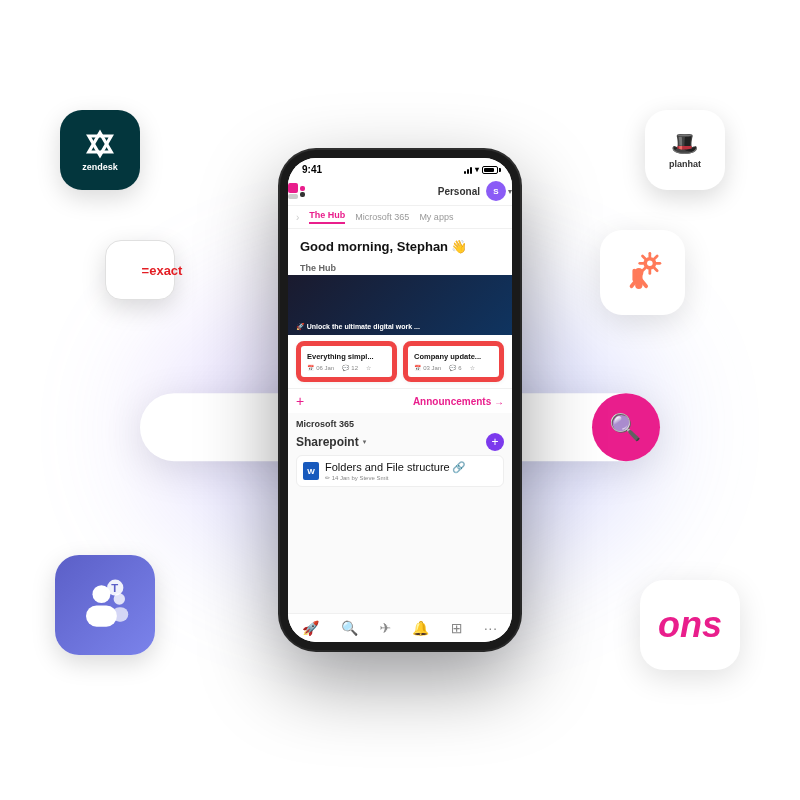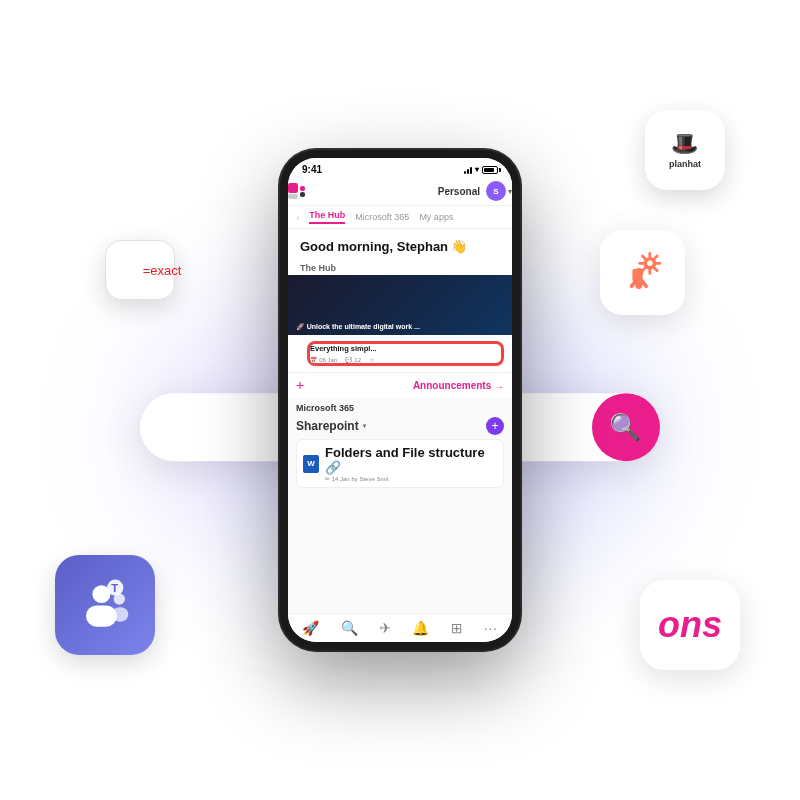--- a/index.html
+++ b/index.html
@@ -154,24 +154,24 @@
     
     .cards-row {
       display: flex;
       gap: 6px;
       padding: 6px 8px;
       background: #fff;
     }
     .card {
       flex: 1;
       background: #fff;
-      border: 3px solid #ef4444;
+      border: 5px solid #ef4444;
       border-radius: 8px;
+      padding: 6px;
       box-shadow: 0 1px 4px rgba(0,0,0,0.06);
-      margin-left: 11px;
     }
     .card-title { font-size: 7.5px; font-weight: 700; color: #111; margin-bottom: 3px; }
     .card-meta { font-size: 6px; color: #888; display: flex; align-items: center; gap: 2px; }
     .card-meta span { margin-right: 3px; }
 
     .announcements-row {
       display: flex;
       align-items: center;
       padding: 4px 8px;
       background: #fff;
@@ -199,21 +199,21 @@
       padding: 5px 6px;
       border: 1px solid #eee;
       gap: 6px;
     }
     .word-icon {
       width: 16px; height: 18px; background: #185abd; border-radius: 2px;
       display: flex; align-items: center; justify-content: center;
       font-size: 8px; color: white; font-weight: 900;
     }
     .file-info { flex: 1; }
-    .file-name { font-size: 13px; font-weight: 700; color: #111; }
+    .file-name { font-size: 11px; font-weight: 400; color: #111; }
     .file-meta { font-size: 6px; color: #888; }
     .plus-btn {
       width: 18px; height: 18px; background: #7c3aed; border-radius: 50%;
       display: flex; align-items: center; justify-content: center;
       color: white; font-size: 12px; font-weight: 300;
     }
 
     
     .bottom-nav {
       display: flex;
@@ -247,21 +247,21 @@
     .zendesk-text { font-size: 9px; color: white; margin-top: 2px; font-weight: 600; }
 
     
     .exact-icon {
       width: 70px; height: 60px;
       background: #fff;
       border: 1px solid #e0e0e0;
       top: 240px; left: 105px;
       border-radius: 16px;
     }
-    .exact-text { font-size: 13px; color: #e31e24; font-weight: 400; margin-left: 44px; }
+    .exact-text { font-size: 13px; color: #e31e24; font-weight: 700; margin-left: 44px; }
 
     
     .hubspot-icon {
       width: 85px; height: 85px;
       background: #fff;
       top: 230px; right: 115px;
       box-shadow: 0 8px 30px rgba(0,0,0,0.12);
     }
 
     
@@ -404,20 +404,28 @@
             <div style="position:absolute;bottom:4px;left:8px;font-size:7px;color:white;font-weight:600;">🚀 Unlock the ultimate digital work ...</div>
           </div>
         </div>
 
         <div class="cards-row">
           <div class="card">
             <div class="card-title">Everything simpl...</div>
             <div class="card-meta">
               <span>📅 <span>06 Jan</span></span>
               <span>💬 <span>12</span></span>
+              <span>☆</span>
+            </div>
+          </div>
+          <div class="card">
+            <div class="card-title">Company update...</div>
+            <div class="card-meta">
+              <span>📅 <span>03 Jan</span></span>
+              <span>💬 <span>6</span></span>
               <span>☆</span>
             </div>
           </div>
         </div>
 
         <div class="announcements-row">
           <span class="ann-plus">+</span>
           <span class="ann-link">Announcements →</span>
         </div>
 
@@ -442,20 +450,27 @@
         <span class="nav-icon active">🚀</span>
         <span class="nav-icon">🔍</span>
         <span class="nav-icon">✈</span>
         <span class="nav-icon">🔔</span>
         <span class="nav-icon">⊞</span>
         <span class="nav-icon">···</span>
       </div>
     </div>
   </div>
 
+  <div class="app-icon zendesk-icon">
+    <svg width="32" height="32" viewBox="0 0 100 100">
+      <polygon points="50,15 85,75 15,75" fill="none" stroke="white" stroke-width="10"></polygon>
+      <polygon points="15,25 50,85 85,25" fill="none" stroke="white" stroke-width="10"></polygon>
+    </svg>
+    <span class="zendesk-text">zendesk</span>
+  </div>
 
   <div class="app-icon exact-icon">
     <span class="exact-text">=exact</span>
   </div>
 
   <div class="app-icon hubspot-icon">
     <svg class="hubspot-svg" viewBox="0 0 60 60">
 
       <circle cx="38" cy="20" r="7" fill="#FF7A59"></circle>
       <circle cx="38" cy="20" r="3" fill="white"></circle>

